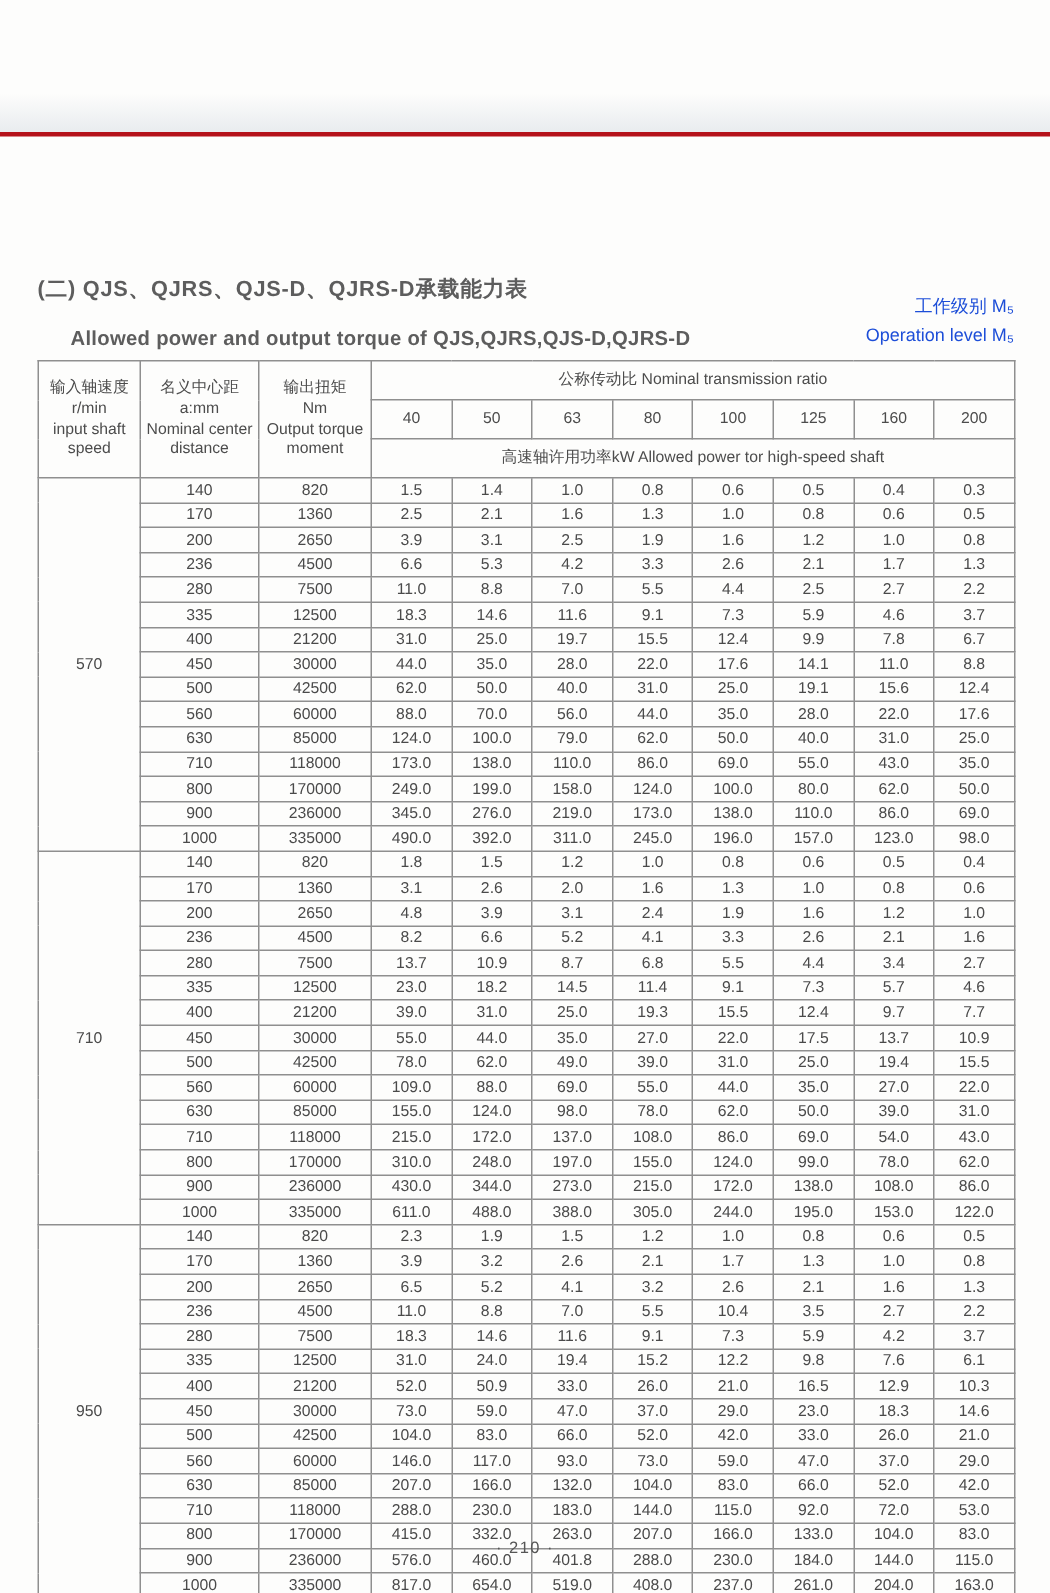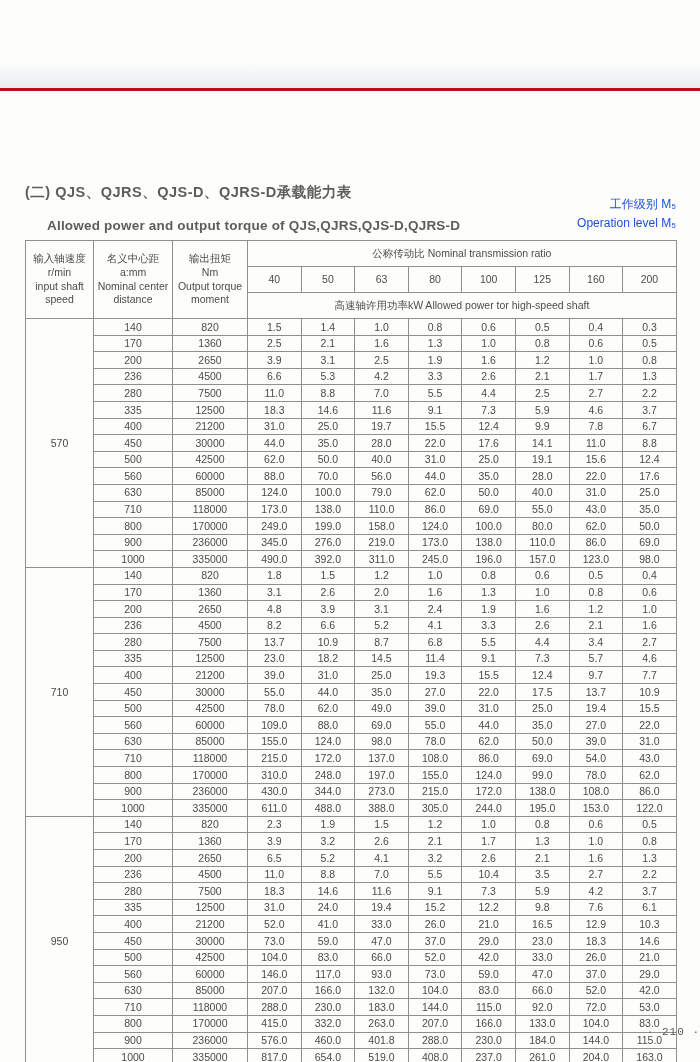--- a/index.html
+++ b/index.html
@@ -52,21 +52,21 @@
     font-size:10.5px;color:#4a4a4a;
     text-align:center;vertical-align:middle;
     height:15.6px;line-height:1;
     padding:0;
     overflow:hidden;white-space:nowrap;
   }
   td.speed-cell{font-size:11px;color:#4a4a4a;}
   tr.section-start td{border-top:1px solid #14532d;}
   .page-number{
     position:absolute;left:0;right:0;top:1026px;
-    text-align:right;font-size:11px;color:#565656;letter-spacing:1px;font-family:Liberation Mono, monospace;
+    text-align:center;font-size:11px;color:#565656;letter-spacing:1px;
   }
 </style>
 </head>
 <body>
 
 <div class="page">
 
   <div class="top-shade"></div>
   <div class="top-rule" style="background: rgb(181, 18, 26);"></div>
 
@@ -550,21 +550,21 @@
           <td>15.2</td>
           <td>12.2</td>
           <td>9.8</td>
           <td>7.6</td>
           <td>6.1</td>
         </tr>
         <tr>
           <td>400</td>
           <td>21200</td>
           <td>52.0</td>
-          <td>41.0</td>
+          <td>50.9</td>
           <td>33.0</td>
           <td>26.0</td>
           <td>21.0</td>
           <td>16.5</td>
           <td>12.9</td>
           <td>10.3</td>
         </tr>
         <tr>
           <td>450</td>
           <td>30000</td>

